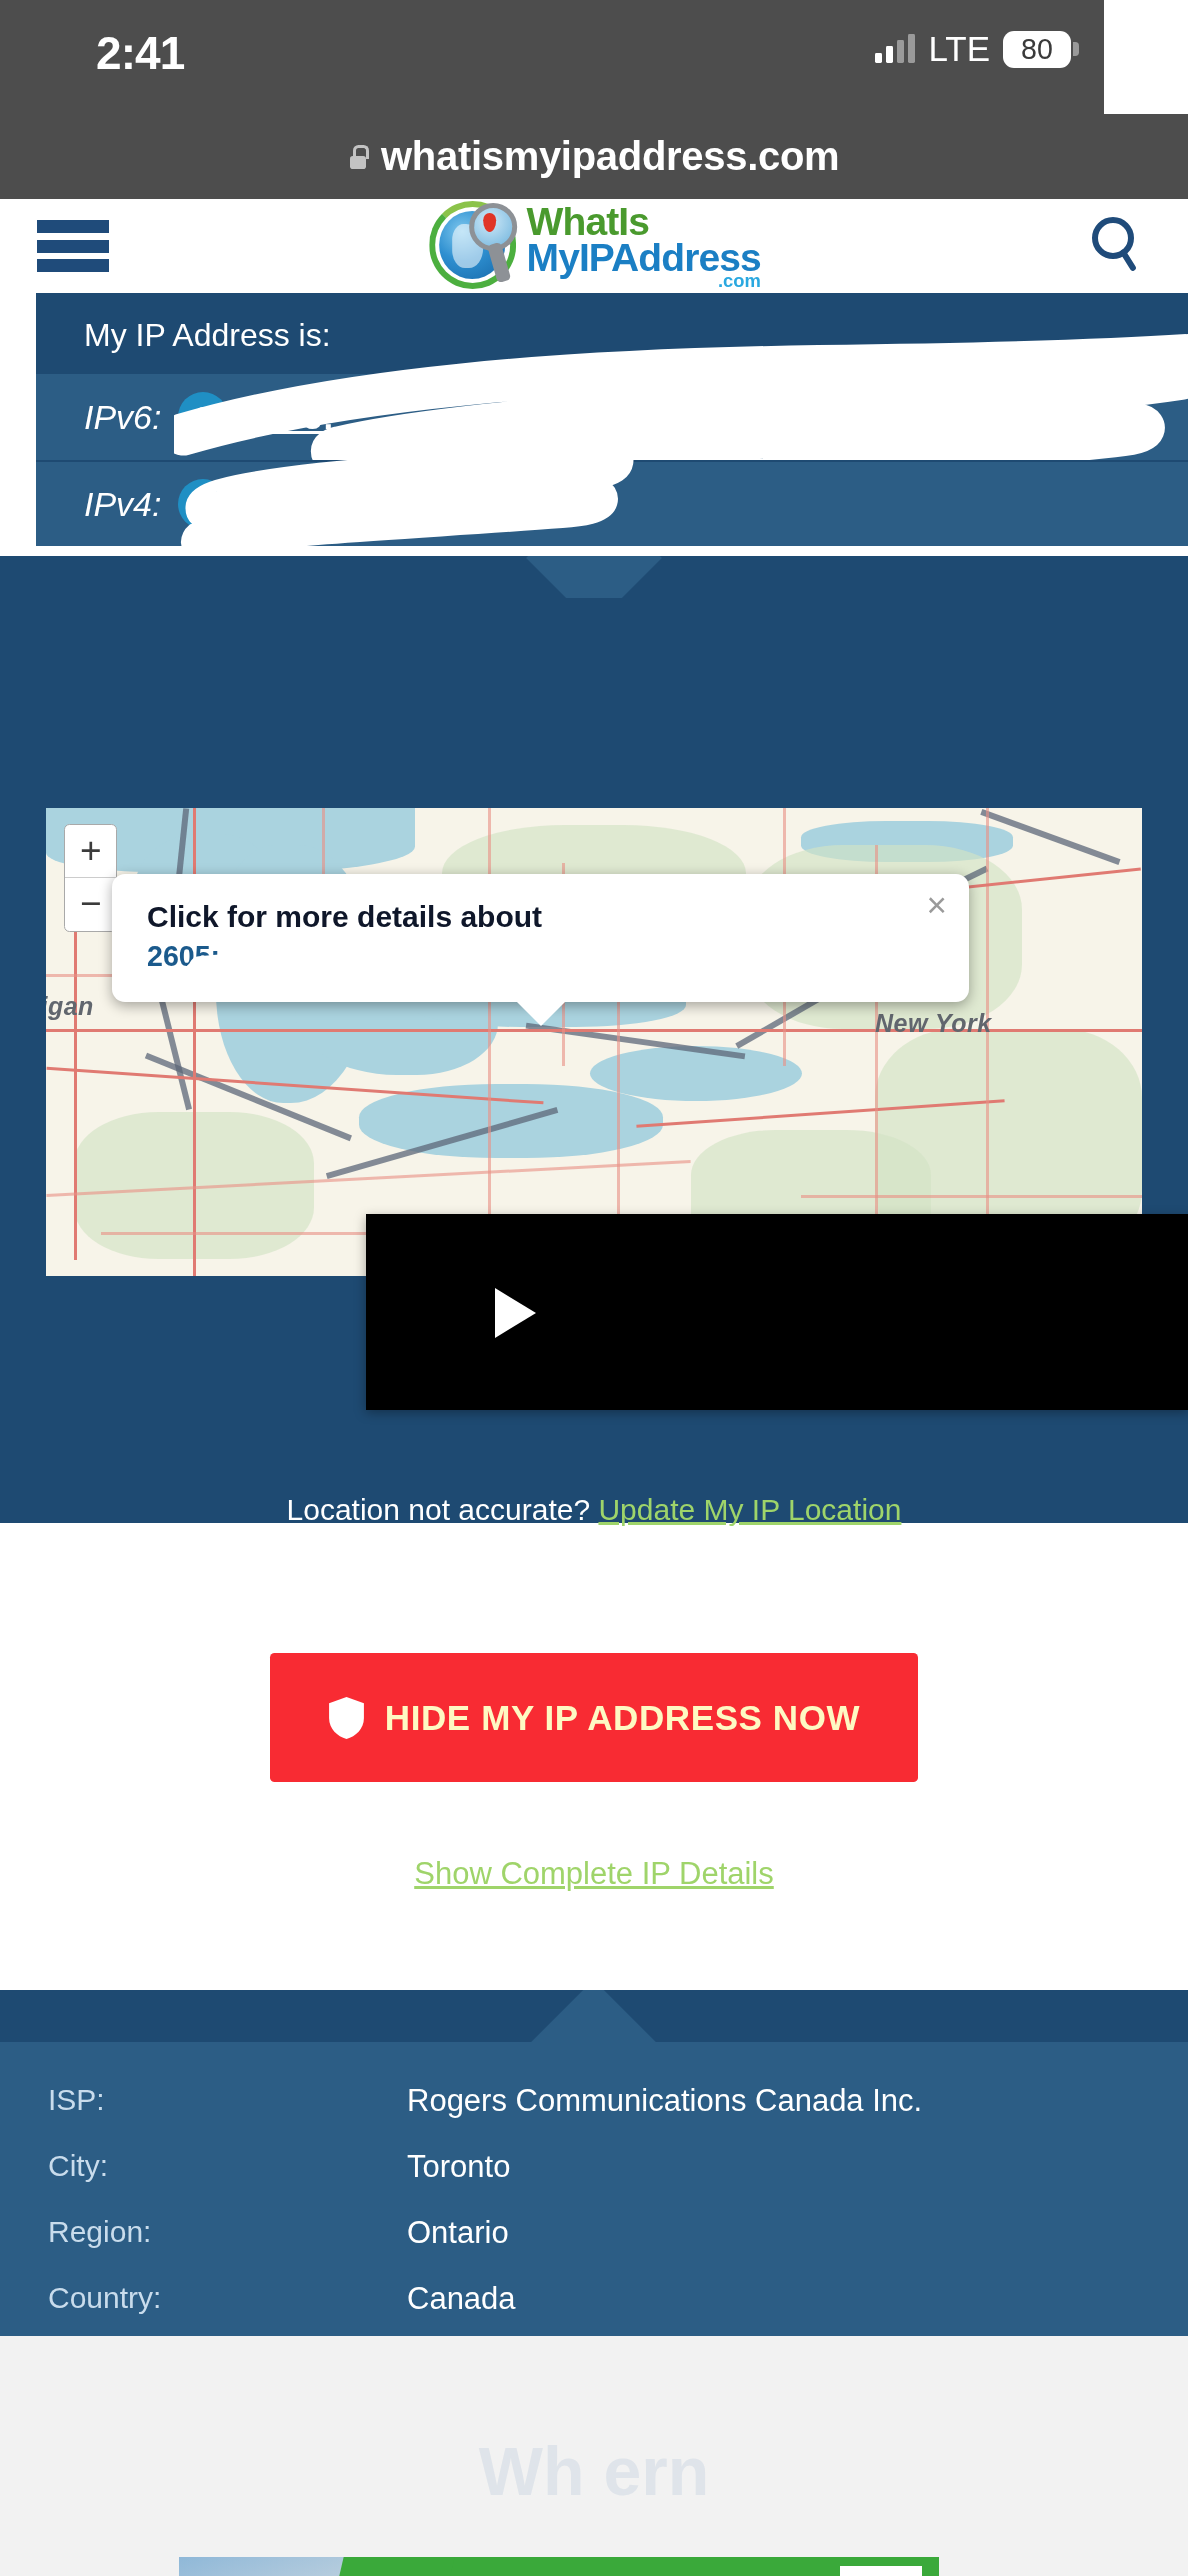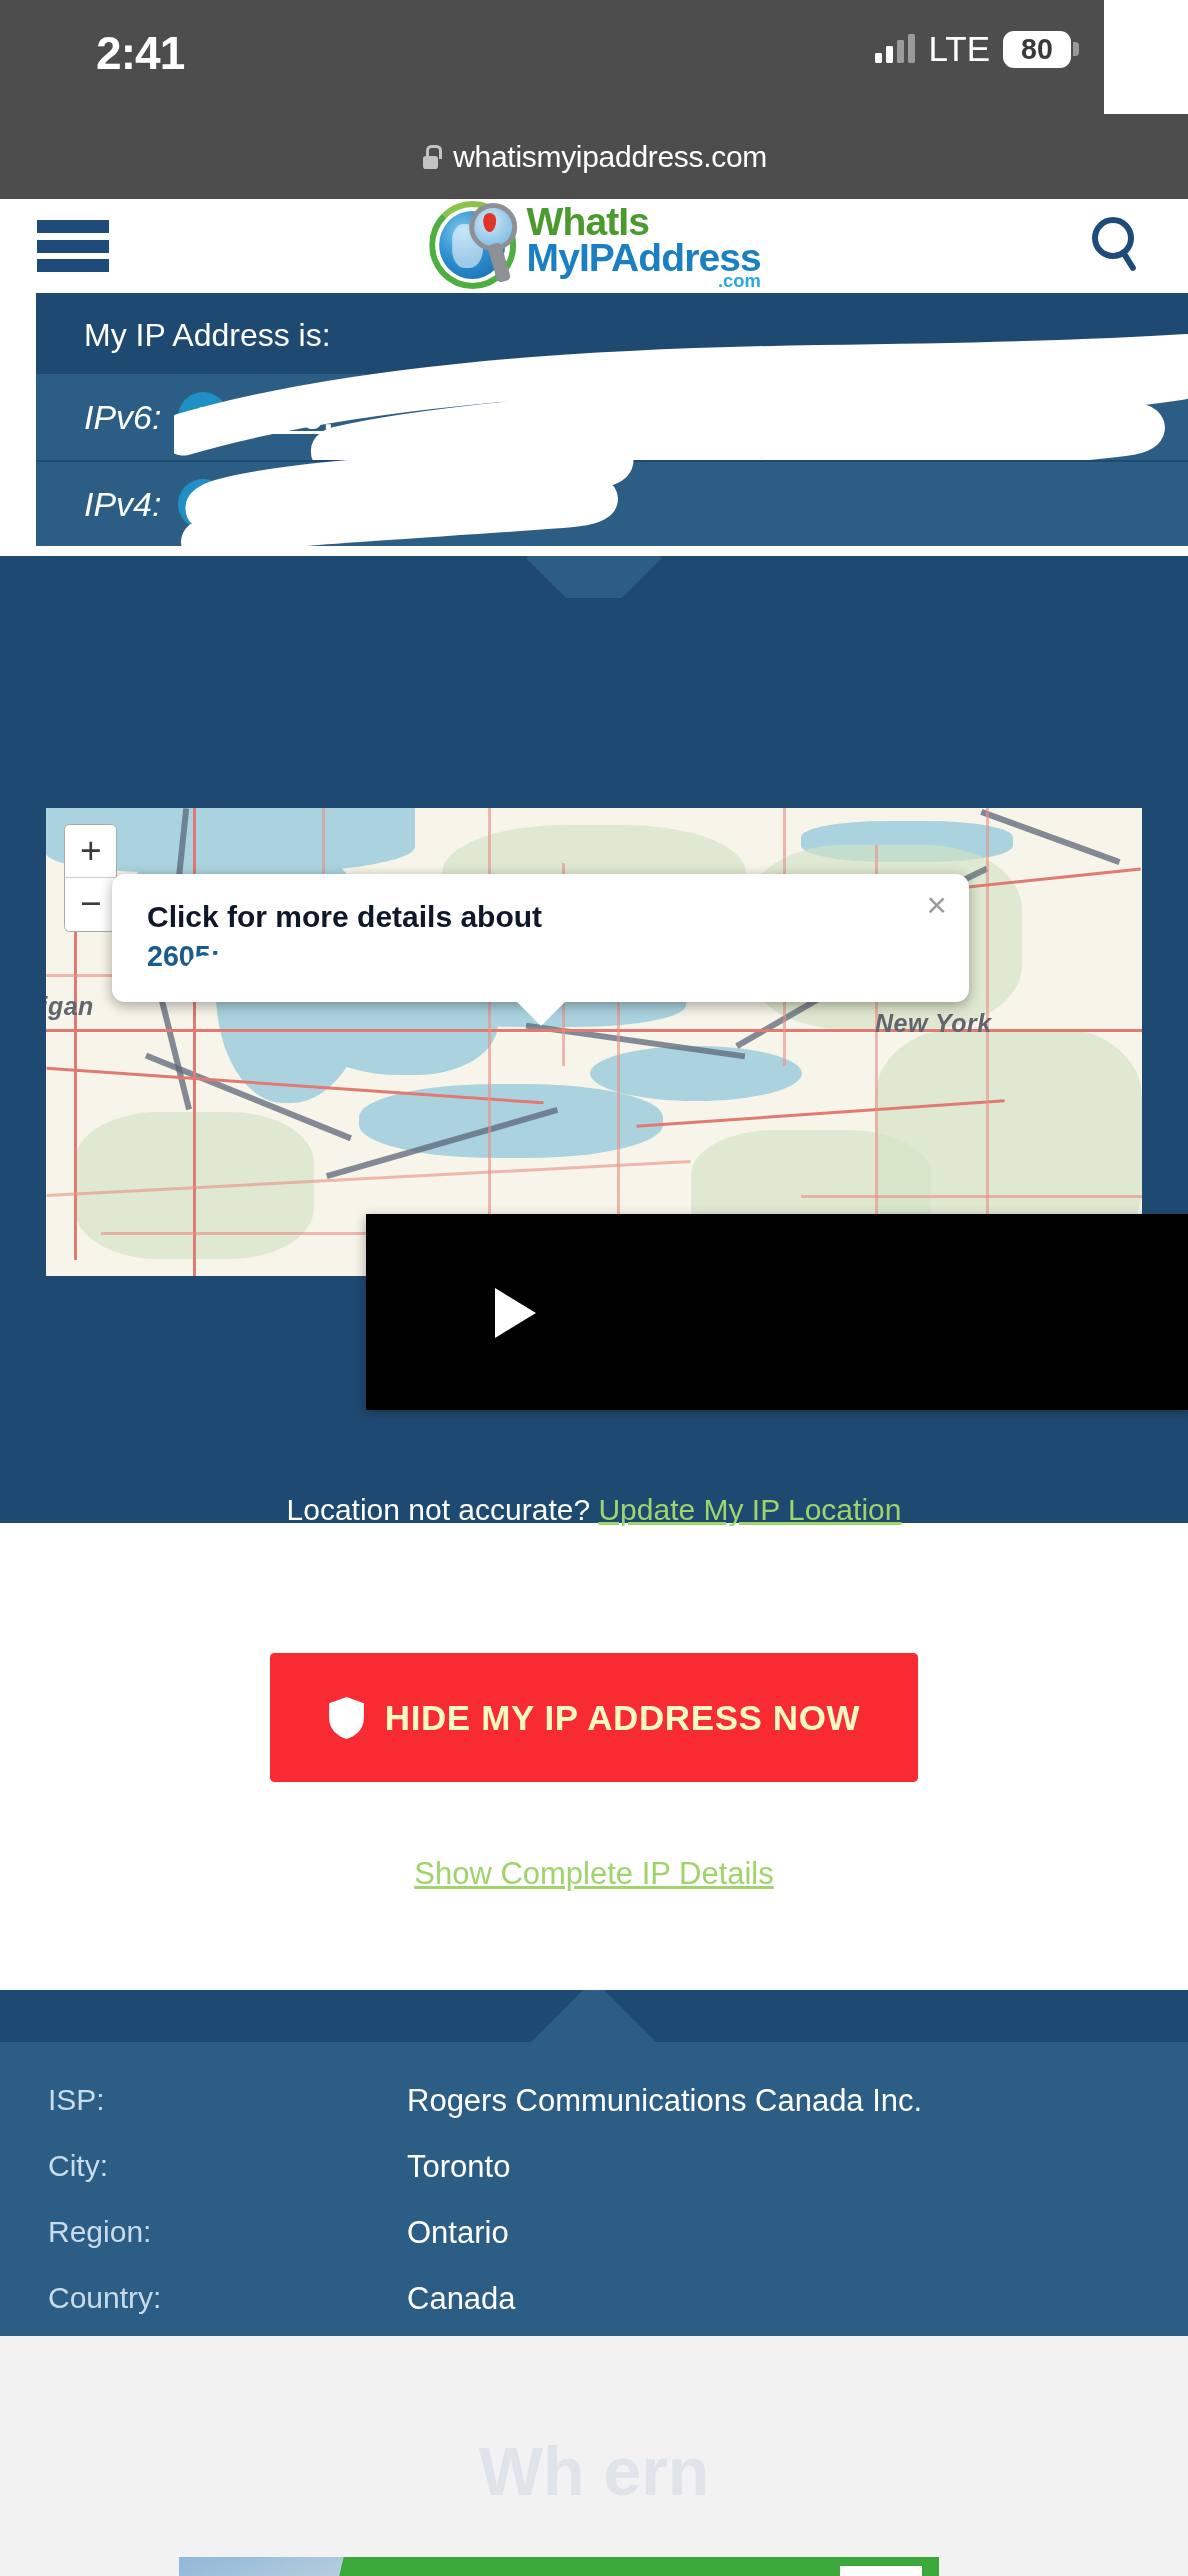--- a/index.html
+++ b/index.html
@@ -28,41 +28,41 @@
   .sb-bars i { display:block; width:7.4px; background:#ffffff; border-radius:1.4px; }
   .sb-bars i:nth-child(1){ height:10px; }
   .sb-bars i:nth-child(2){ height:16.6px; }
   .sb-bars i:nth-child(3){ height:23px; background:#9a9a9a; }
   .sb-bars i:nth-child(4){ height:28.6px; background:#9a9a9a; }
   .sb-lte { color:#ffffff; font-size:35px; font-weight:500; letter-spacing:0px; }
   .sb-batt {
     position:relative; width:68px; height:37px; background:#ffffff;
     border-radius:11px; display:flex; align-items:center; justify-content:center;
   }
-  .sb-batt span { color:#3a3a3a; font-size:28.6px; font-weight:700; }
+  .sb-batt span { color:#3a3a3a; font-size:28.6px; font-weight:400; }
   .sb-batt::after {
     content:""; position:absolute; right:-8.3px; top:11px;
     width:6.4px; height:14.7px; background:#9a9a9a; border-radius:0 3.7px 3.7px 0;
   }
 
   
   .urlbar {
     position:absolute; left:0; top:114px; width:1188px; height:85px;
     background:#4d4d4d; display:flex; align-items:center; justify-content:center; gap:13px;
   }
   .lock-ico { width:19.3px; height:24px; position:relative; }
   .lock-ico::before {
     content:""; position:absolute; left:1.8px; bottom:0; width:15.7px; height:13px;
     background:#c3c3c3; border-radius:2.8px;
   }
   .lock-ico::after {
     content:""; position:absolute; left:4.6px; top:0.9px; width:10px; height:11px;
     border:3.2px solid #c3c3c3; border-bottom:none; border-radius:5.5px 5.5px 0 0;
   }
-  .url-text { color:#ffffff; font-size:30px; font-weight:400; letter-spacing:-0.3px; }
+  .url-text { color:#ffffff; font-size:40px; font-weight:700; letter-spacing:-0.3px; }
 
   
   .siteheader {
     position:absolute; left:0; top:199px; width:1188px; height:1 0px;
     height:94px; background:#ffffff;
   }
   .hamburger {
     position:absolute; left:37px; top:21px; width:72px; height:52px;
     display:flex; flex-direction:column; justify-content:space-between;
   }

